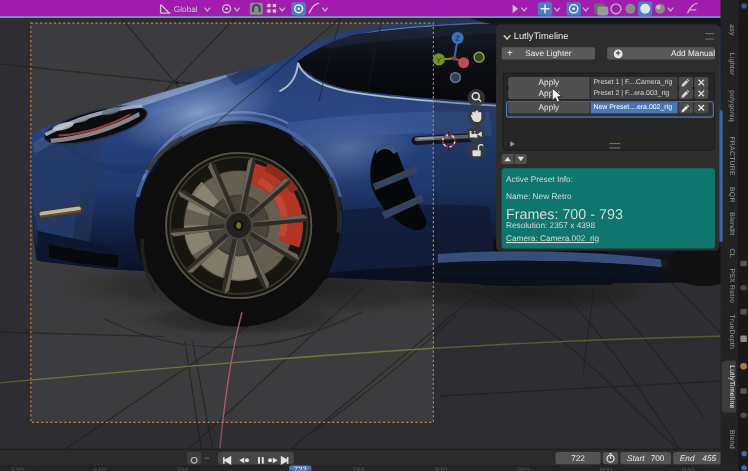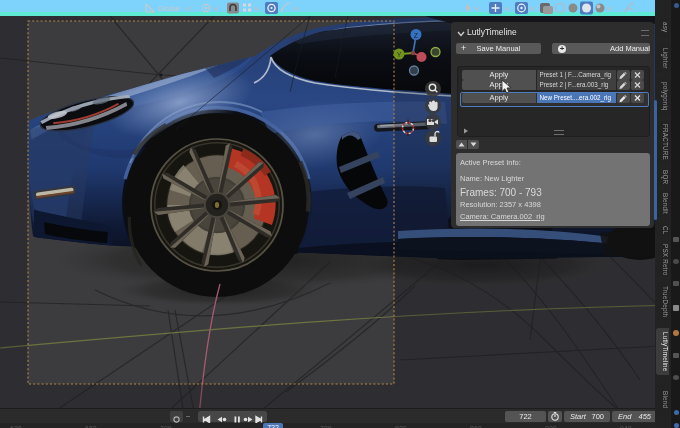--- a/index.html
+++ b/index.html
@@ -1,20 +1,20 @@
 <!DOCTYPE html>
 <html><head>
 <meta charset="utf-8">
 <style>
   html,body{margin:0;padding:0;}
   body{width:680px;height:428px;overflow:hidden;position:relative;
        font-family:"Liberation Sans",sans-serif;background:#333436;}
   .abs{position:absolute;}
   
-  #header{left:0;top:0;width:680px;height:16px;background:#7dd3fc;z-index:30;border-bottom:4px solid #5eead4;box-sizing:border-box;font-style:italic;}
+  #header{left:0;top:0;width:680px;height:16px;background:#a21caf;z-index:30;border-bottom:1px solid #5eead4;box-sizing:border-box;}
   
   #timeline{left:0;top:408px;width:680px;height:16px;background:#2b2b2b;z-index:30;border-top:1px solid #1d1d1d;box-sizing:border-box;}
   #ruler{position:absolute;left:0;top:14px;width:680px;height:6px;background:#242424;overflow:hidden;}
   .tlbtn{position:absolute;top:1.5px;height:11px;background:#545454;border-radius:2px;
          color:#e8e8e8;font-size:7.5px;line-height:11px;text-align:center;}
   
   #panel{left:451px;top:22px;width:203px;height:206px;background:#2d2d2d;
          border-radius:4px;z-index:20;color:#dedede;font-size:7.5px;}
   
   #tabs{left:655px;top:0px;width:16px;height:428px;background:#232323;z-index:35;}
@@ -367,21 +367,21 @@
   <div class="abs" style="left:5px;top:7px;width:10px;height:10px;">
     <svg width="10" height="10">
         <path d="M2 3 l3 3.5 3-3.5" stroke="#cfcfcf" stroke-width="1.3" fill="none"></path>
       </svg>
   </div>
   <div class="abs" style="left:16px;top:5px;font-size:8.5px;color:#e6e6e6;">LutlyTimeline</div>
   <div class="abs" style="left:190px;top:8px;width:8px;height:4px;border-top:1px solid #6a6a6a;border-bottom:1px solid #6a6a6a;"></div>
 
   <div class="abs" style="left:5px;top:21px;width:85px;height:11px;background:#595959;border-radius:2px;color:#eceded;">
     <span style="position:absolute;left:5px;top:0;line-height:11px;font-size:9px;">+</span>
-    <span style="position:absolute;left:0;width:100%;text-align:center;line-height:11px;font-size:7.5px;">Save Manual</span>
+    <span style="position:absolute;left:0;width:100%;text-align:center;line-height:11px;font-size:7.5px;">Save Lighter</span>
   </div>
   <div class="abs" style="left:101px;top:21px;width:98px;height:11px;background:#595959;border-radius:2px;color:#eceded;">
     <span style="position:absolute;left:6px;top:1.5px;width:8px;height:8px;background:#e8e8e8;border-radius:50%;color:#2d2d2d;text-align:center;line-height:8px;font-size:8px;font-weight:bold;">+</span>
     <span style="position:absolute;left:0;width:100%;text-align:right;line-height:11px;font-size:7.5px;">Add Manual</span>
   </div>
 
   <div class="abs" style="left:6px;top:44px;width:191px;height:69px;background:#262626;border:1px solid #1e1e1e;border-radius:3px;">
 
     <div class="abs" style="left:4px;top:3px;width:74px;height:9.5px;background:#505050;border-radius:2px 0 0 2px;text-align:center;line-height:9.5px;font-size:7.5px;color:#e8e8e8;">Apply</div>
     <div class="abs" style="left:78.5px;top:3px;width:79px;height:9.5px;background:#404040;font-size:6.3px;color:#d8d8d8;line-height:9.5px;padding-left:3px;box-sizing:border-box;white-space:nowrap;overflow:hidden;">Preset 1 | F....Camera_rig</div>
@@ -426,24 +426,24 @@
 
   <div class="abs" style="left:5px;top:118px;width:11px;height:9px;background:#4f4f4f;border-radius:2px 0 0 2px;">
     <svg width="11" height="9">
         <path d="M5.5 2.5 l3 4 h-6 z" fill="#d8d8d8"></path>
       </svg></div>
   <div class="abs" style="left:16.5px;top:118px;width:11px;height:9px;background:#4f4f4f;border-radius:0 2px 2px 0;">
     <svg width="11" height="9">
         <path d="M5.5 6.5 l-3-4 h6 z" fill="#d8d8d8"></path>
       </svg></div>
 
-  <div class="abs" style="left:5px;top:131px;width:194px;height:73px;background:#737373;border-radius:3px;color:#d8d8d8;text-align:right;">
+  <div class="abs" style="left:5px;top:131px;width:194px;height:73px;background:#0f766e;border-radius:3px;color:#d8d8d8;text-align:right;">
     <div class="abs" style="left:4px;top:5px;font-size:7.5px;">Active Preset Info:</div>
-    <div class="abs" style="left:4px;top:21px;font-size:7.5px;">Name: New Lighter</div>
-    <div class="abs" style="left:4px;top:34px;font-size:10px;">Frames: 700  -  793</div>
+    <div class="abs" style="left:4px;top:21px;font-size:7.5px;">Name: New Retro</div>
+    <div class="abs" style="left:4px;top:34px;font-size:13px;">Frames: 700  -  793</div>
     <div class="abs" style="left:4px;top:46.5px;font-size:7.5px;">Resolution: 2357 x 4398</div>
     <div class="abs" style="left:4px;top:58.5px;font-size:7.5px;text-decoration:underline;">Camera: Camera.002_rig</div>
   </div>
 
   <svg class="abs" width="14" height="16" style="left:49px;top:57px;">
     <path d="M2 1 L2 12.5 L4.8 9.8 L6.6 14 L8.8 13 L7 9 L11 8.8 Z" fill="#f2f2f2" stroke="#222" stroke-width="0.8"></path>
   </svg>
 </div>
 <div class="abs" id="tabs">
   <div class="tab" style="top:18px;height:19px;">asy</div>

